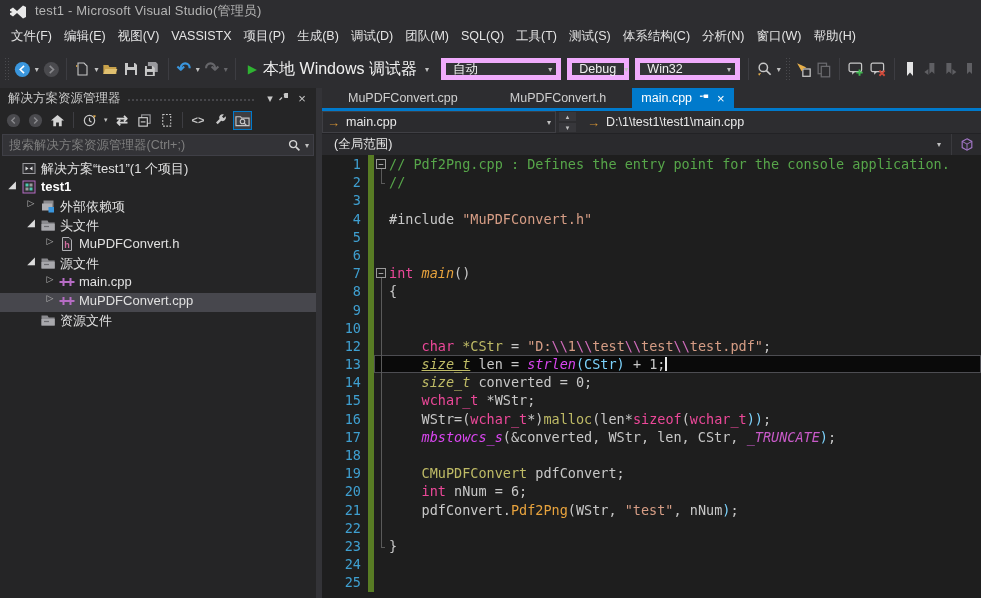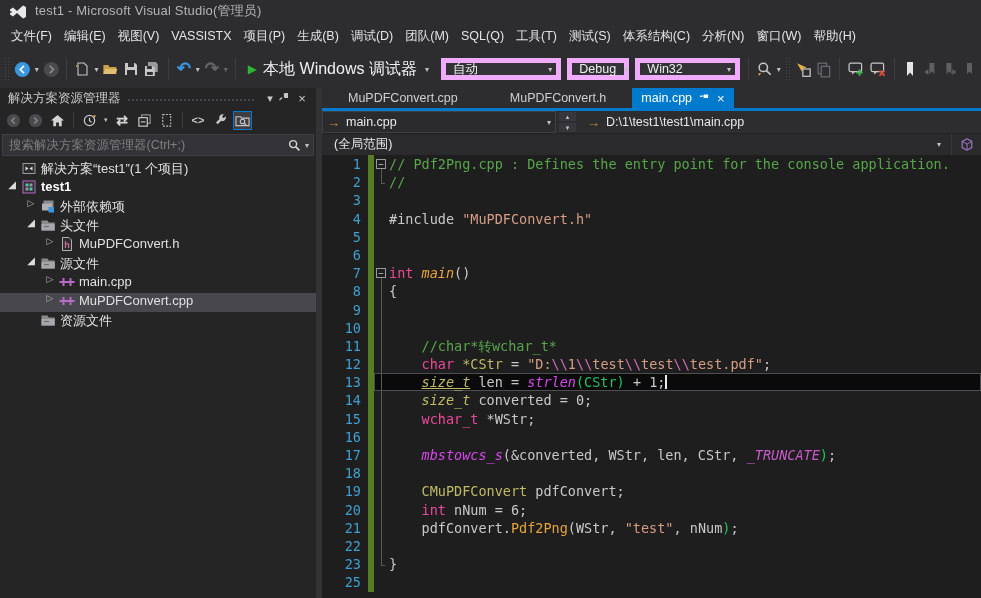--- a/index.html
+++ b/index.html
@@ -99,21 +99,21 @@
   .t-kw { color:#ec4899; }
   .t-str { color:#d69d85; }
   .t-esc { color:#d16dbc; }
   .t-typ { color:#bfbb66; }
   .t-typi { color:#bfbb66; font-style:italic; }
   .t-typu { color:#bfbb66; font-style:italic; text-decoration:underline; }
   .t-fn { color:#e8a33d; font-style:italic; }
   .t-fno { color:#e8a33d; }
   .t-fni { color:#d946ef; font-style:italic; }
   .t-mac { color:#c85ac8; font-style:italic; }
-  .t-pk { color:#22c55e; }
+  .t-pk { color:#7dd3fc; }
   .t-tx { color:#c8c8c8; }
   .caret-i { display:inline-block; width:1.5px; height:14px; background:#eaeaea; vertical-align:-2px; }
 </style>
 </head>
 <body>
 
 <div class="titlebar">
   <span class="vs-logo">
     <svg width="18" height="14" viewBox="0 0 18 14">
         <path d="M1 4.5 L4 2.5 L8 6 L14 0.5 L17 2 V12 L14 13.5 L8 8 L4 11.5 L1 9.5 V8 L3.5 7 L1 6 Z" fill="#e8e8e8"></path>
@@ -593,30 +593,20 @@
           <span class="ln">10</span>
           <span class="chg"></span>
           <span class="row-body">
             <span class="fold">
               <span class="fold-mid"></span>
             </span>
             <span class="lc"></span>
           </span>
         </div>
         <div class="code-line">
-          <span class="ln">11</span>
-          <span class="chg"></span>
-          <span class="row-body">
-            <span class="fold">
-              <span class="fold-mid"></span>
-            </span>
-            <span class="lc"><span class="t-tx">    </span><span class="t-cm">//char*转wchar_t*</span></span>
-          </span>
-        </div>
-        <div class="code-line">
           <span class="ln">12</span>
           <span class="chg"></span>
           <span class="row-body">
             <span class="fold">
               <span class="fold-mid"></span>
             </span>
             <span class="lc"><span class="t-tx">    </span><span class="t-kw">char</span><span class="t-tx"> </span><span class="t-typ">*CStr</span><span class="t-tx"> = </span><span class="t-str">"D:</span><span class="t-esc">\\</span><span class="t-str">1</span><span class="t-esc">\\</span><span class="t-str">test</span><span class="t-esc">\\</span><span class="t-str">test</span><span class="t-esc">\\</span><span class="t-str">test.pdf"</span><span class="t-tx">;</span></span>
           </span>
         </div>
         <div class="code-line">
@@ -649,20 +639,21 @@
             <span class="lc"><span class="t-tx">    </span><span class="t-kw">wchar_t</span><span class="t-tx"> *WStr;</span></span>
           </span>
         </div>
         <div class="code-line">
           <span class="ln">16</span>
           <span class="chg"></span>
           <span class="row-body">
             <span class="fold">
               <span class="fold-mid"></span>
             </span>
+            <span class="lc"><span class="t-tx">    WStr=(</span><span class="t-kw">wchar_t</span><span class="t-tx">*)</span><span class="t-typ">malloc</span><span class="t-tx">(len*</span><span class="t-kw">sizeof</span><span class="t-tx">(</span><span class="t-kw">wchar_t</span><span class="t-pk">))</span><span class="t-tx">;</span></span>
           </span>
         </div>
         <div class="code-line">
           <span class="ln">17</span>
           <span class="chg"></span>
           <span class="row-body">
             <span class="fold">
               <span class="fold-mid"></span>
             </span>
             <span class="lc"><span class="t-tx">    </span><span class="t-fni">mbstowcs_s</span><span class="t-tx">(&amp;converted, WStr, len, CStr, </span><span class="t-mac">_TRUNCATE</span><span class="t-pk">)</span><span class="t-tx">;</span></span>
@@ -719,20 +710,28 @@
           </span>
         </div>
         <div class="code-line">
           <span class="ln">23</span>
           <span class="chg"></span>
           <span class="row-body">
             <span class="fold">
               <span class="fold-end"></span>
             </span>
             <span class="lc"><span class="t-tx">}</span></span>
+          </span>
+        </div>
+        <div class="code-line">
+          <span class="ln">24</span>
+          <span class="chg"></span>
+          <span class="row-body">
+            <span class="fold"></span>
+            <span class="lc"></span>
           </span>
         </div>
         <div class="code-line">
           <span class="ln">25</span>
           <span class="chg"></span>
           <span class="row-body">
             <span class="fold"></span>
             <span class="lc"></span>
           </span>
         </div>

